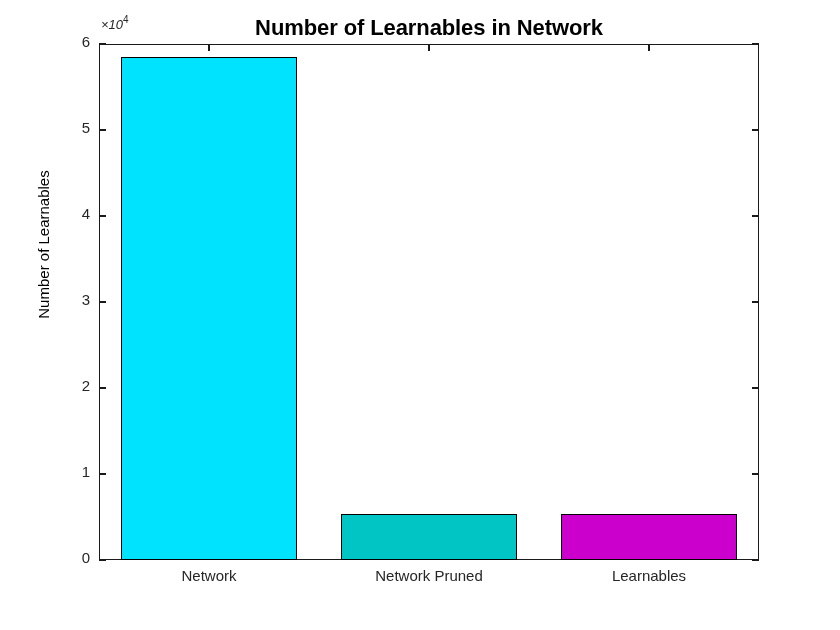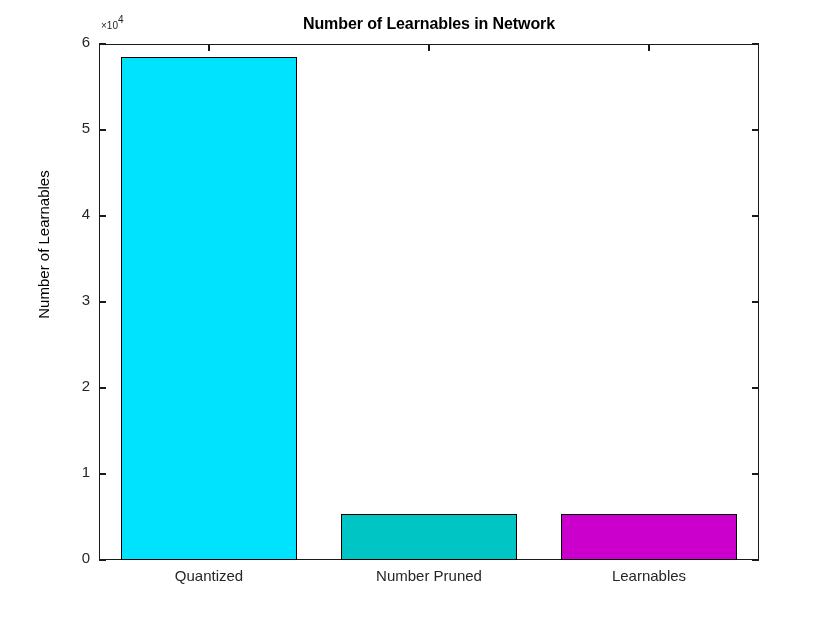--- a/index.html
+++ b/index.html
@@ -23,42 +23,43 @@
     background: #ffffff;
   }
 
   
   #chart-title {
     position: absolute;
     left: 99px;
     top: 15px;
     width: 660px;
     text-align: center;
-    font-size: 16px;
+    font-size: 22px;
     font-weight: bold;
     color: #000000;
     letter-spacing: -0.1px;
     white-space: nowrap;
   }
 
   
   #axis-multiplier {
     position: absolute;
     left: 101px;
     top: 14px;
     font-size: 15px;
     color: #262626;
     white-space: nowrap;
   }
   #axis-multiplier .sup {
     font-size: 10px;
     vertical-align: super;
   }
   #axis-multiplier .times {
-    font-size: 10px;
+    font-size: 13px;
+    font-style: italic;
   }
 
   
   #plot-box {
     position: absolute;
     left: 99px;
     top: 44px;
     width: 660px;
     height: 516px;
     border: 1.3px solid #1a1a1a;
@@ -201,26 +202,26 @@
       <div class="y-tick" style="top: 44px;">
         <div class="tick-mark"></div>
         <div class="tick-mark-right"></div>
         <div class="tick-label">6</div>
       </div>
     </div>
   <div id="x-ticks">
       <div class="x-tick" style="left: 209px;">
         <div class="tick-mark"></div>
         <div class="tick-mark-top"></div>
-        <div class="tick-label">Quantized</div>
+        <div class="tick-label">Network</div>
       </div>
       <div class="x-tick" style="left: 429px;">
         <div class="tick-mark"></div>
         <div class="tick-mark-top"></div>
-        <div class="tick-label">Number Pruned</div>
+        <div class="tick-label">Network Pruned</div>
       </div>
       <div class="x-tick" style="left: 649px;">
         <div class="tick-mark"></div>
         <div class="tick-mark-top"></div>
         <div class="tick-label">Learnables</div>
       </div>
     </div>
   <div id="bars">
       <div class="bar" style="left: 121px; top: 56.9px; width: 176px; height: 503.1px; background: rgb(0, 227, 255); border-color: rgb(0, 0, 0);"></div>
       <div class="bar" style="left: 341px; top: 514.42px; width: 176px; height: 45.58px; background: rgb(0, 197, 197); border-color: rgb(0, 0, 0);"></div>

